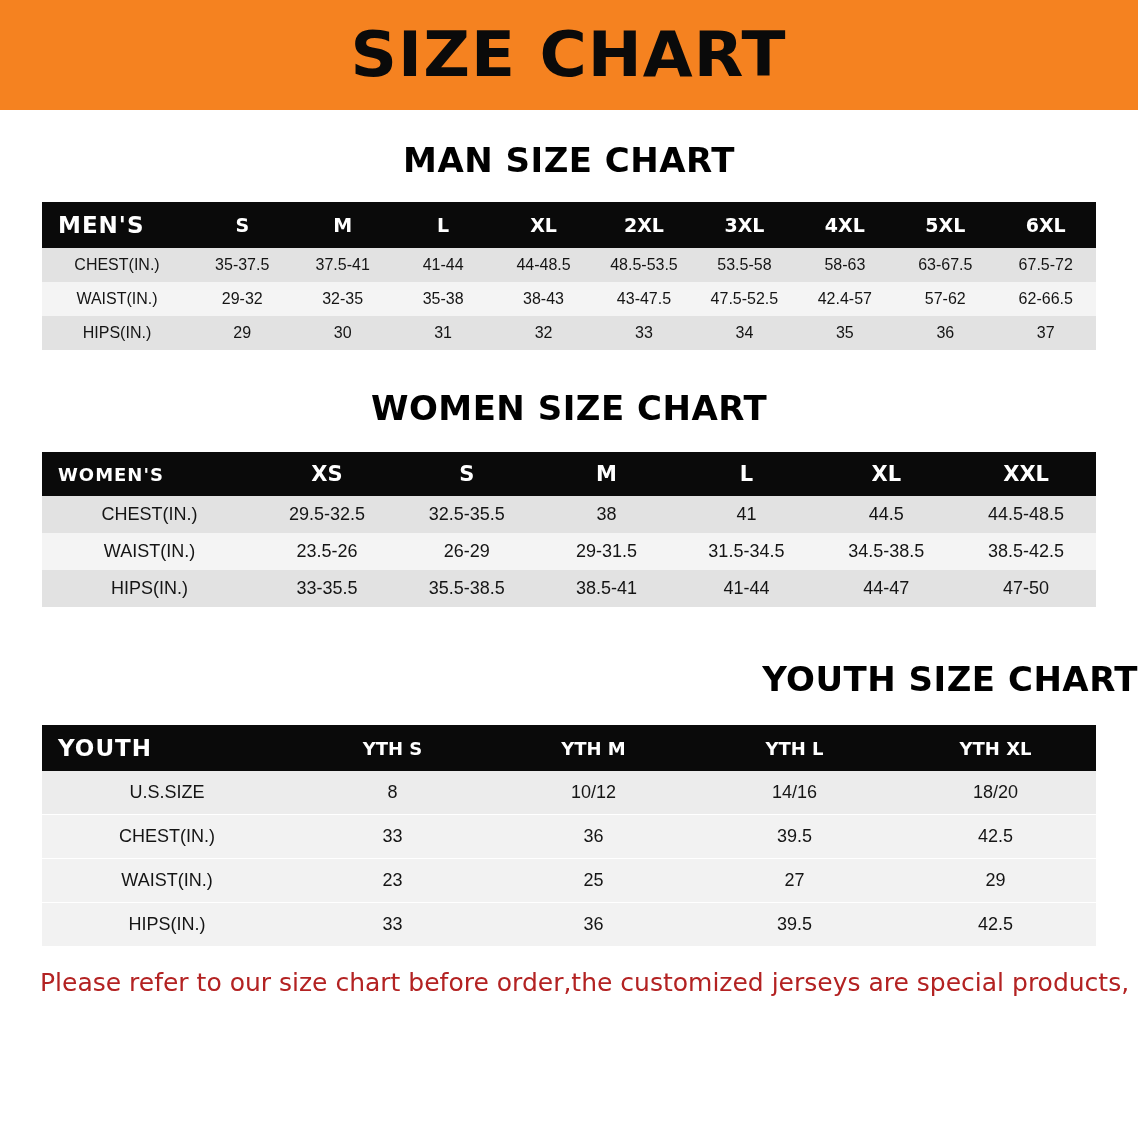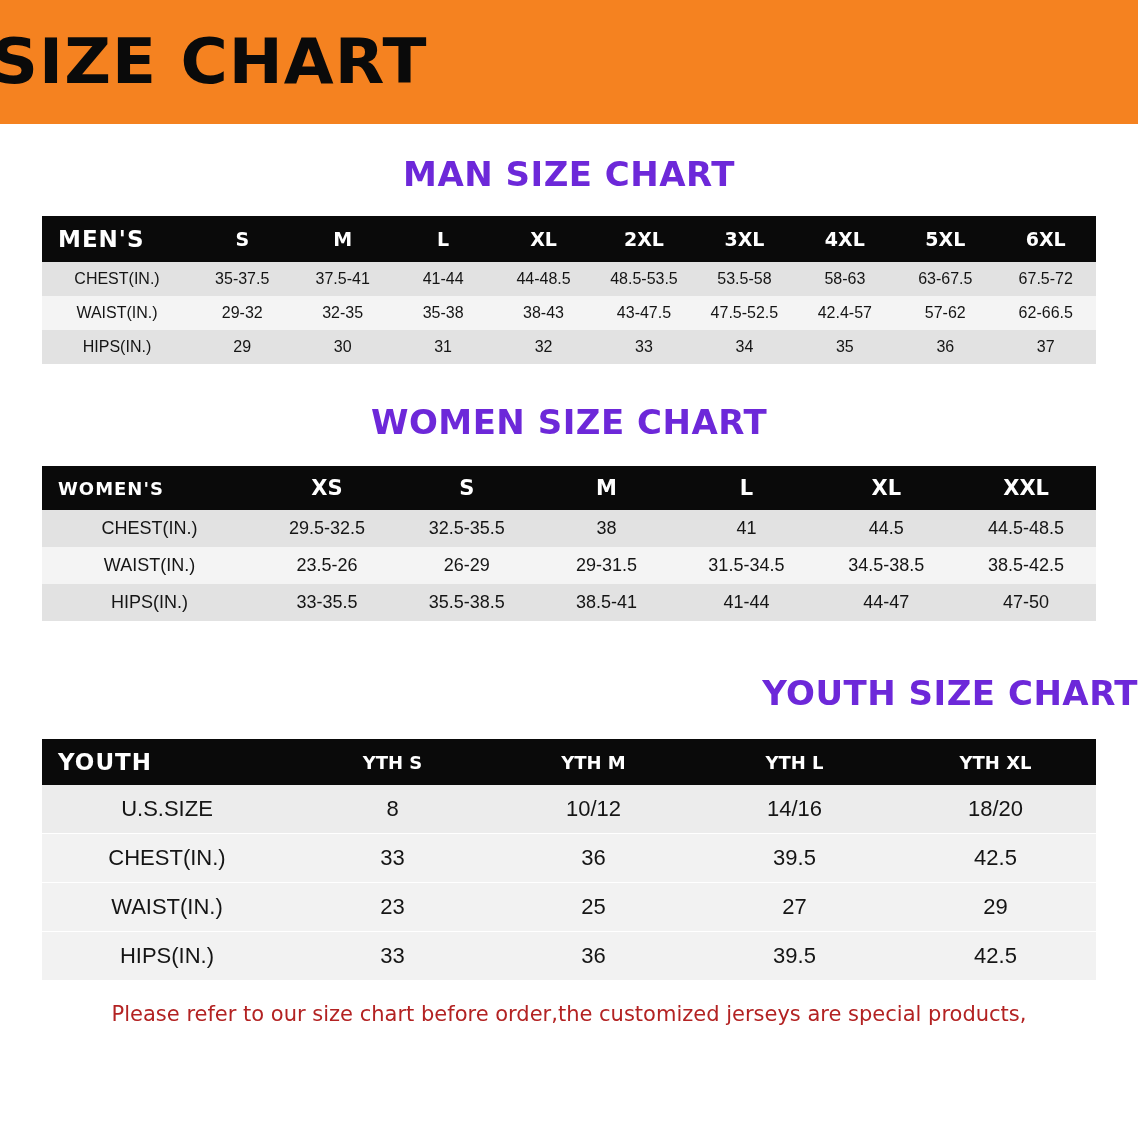--- a/index.html
+++ b/index.html
@@ -11,43 +11,43 @@
     width: 1138px;
     height: 1132px;
     font-family: "Liberation Sans", sans-serif;
     color: #111;
     overflow: hidden;
   }
 
   
   .banner {
     width: 100%;
-    height: 124px;
+    height: 110px;
     background: #f58220;
     display: flex;
     align-items: center;
-    justify-content: flex-start;
+    justify-content: center;
   }
   .banner-title {
     font-family: "DejaVu Sans", sans-serif;
     font-weight: bold;
     font-size: 62px;
     letter-spacing: 1px;
     color: #0a0a0a;
     line-height: 1;
     transform: scaleX(1.04);
   }
 
   
   .section-title {
     text-align: center;
     font-family: "DejaVu Sans", sans-serif;
     font-weight: bold;
     font-size: 34px;
-    color: #6d28d9;
+    color: #000000;
     letter-spacing: 0.5px;
   }
   .t-man   { margin-top: 30px; margin-bottom: 22px; }
   .t-women { margin-top: 38px; margin-bottom: 24px; }
   .t-youth { margin-top: 52px; margin-bottom: 26px; text-align: right; }
 
   
   .table-wrap { padding: 0 42px; }
   table {
     width: 100%;
@@ -102,30 +102,30 @@
   
   .women col.c0 { width: 215px; }
   .women thead th.first-col { font-size: 18px; }
   .women thead th { font-size: 21px; }
   .women tbody td { font-size: 18px; }
 
   
   .youth col.c0 { width: 250px; }
   .youth thead th.first-col { font-size: 23px; }
   .youth thead th { font-size: 18px; }
-  .youth tbody td { font-size: 22px; }
+  .youth tbody td { font-size: 18px; }
 
   
   .note {
     margin-top: 18px;
     padding: 0 40px;
     text-align: center;
     color: #b32222;
     font-family: "DejaVu Sans", sans-serif;
-    font-size: 21px;
+    font-size: 25px;
     line-height: 1.45;
   }
   .note div { white-space: nowrap; }
 </style>
 </head>
 <body>
 
 <div class="banner">
   <div class="banner-title">SIZE CHART</div>
 </div>

